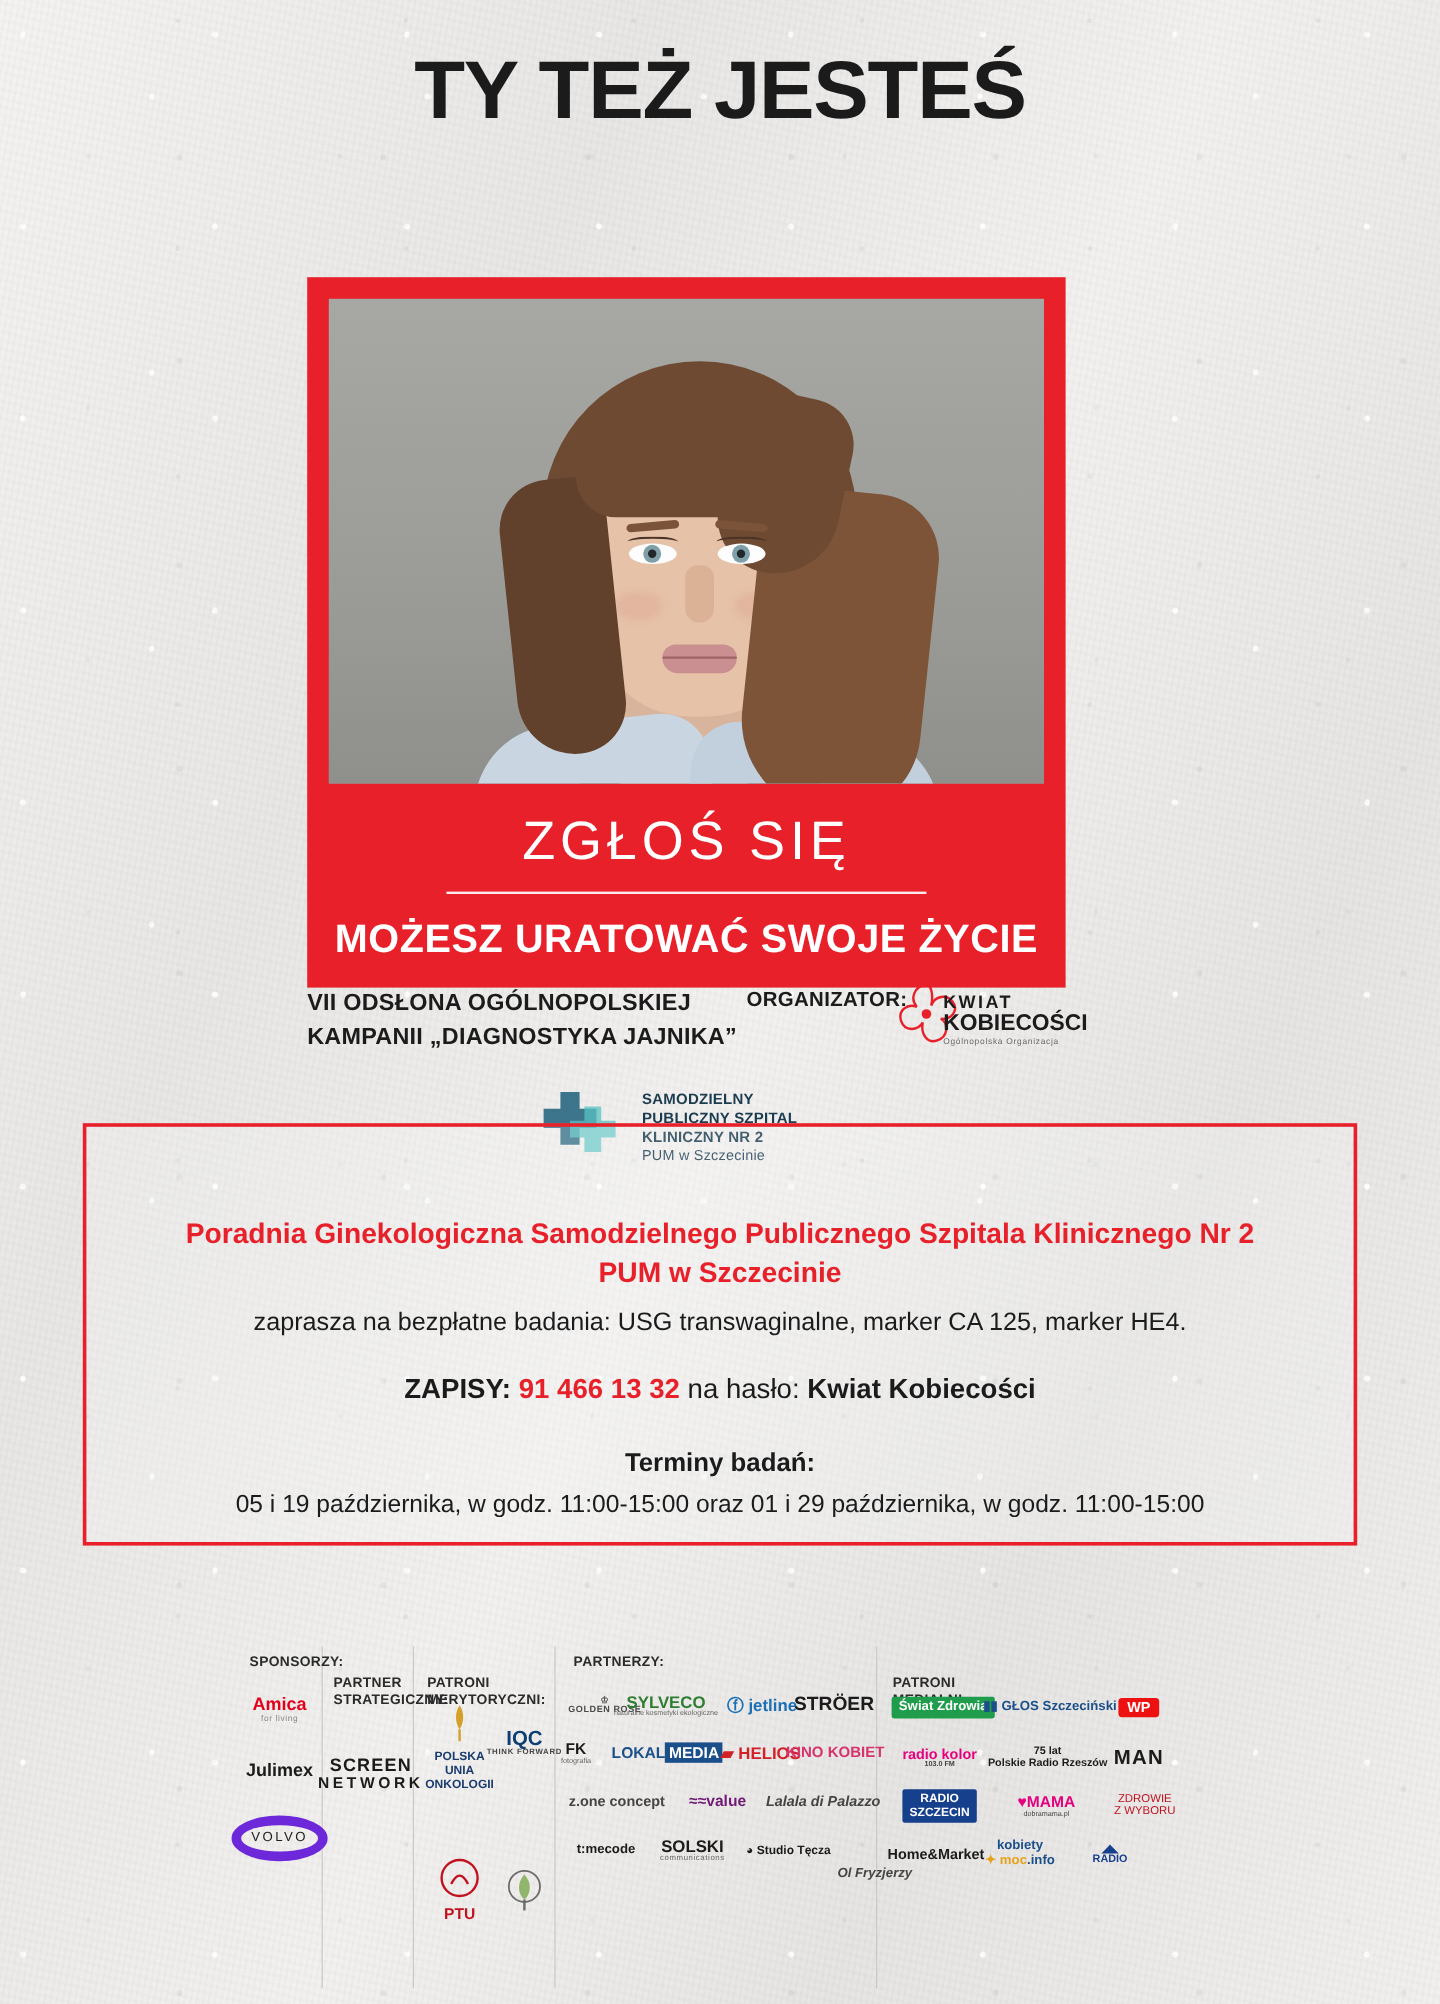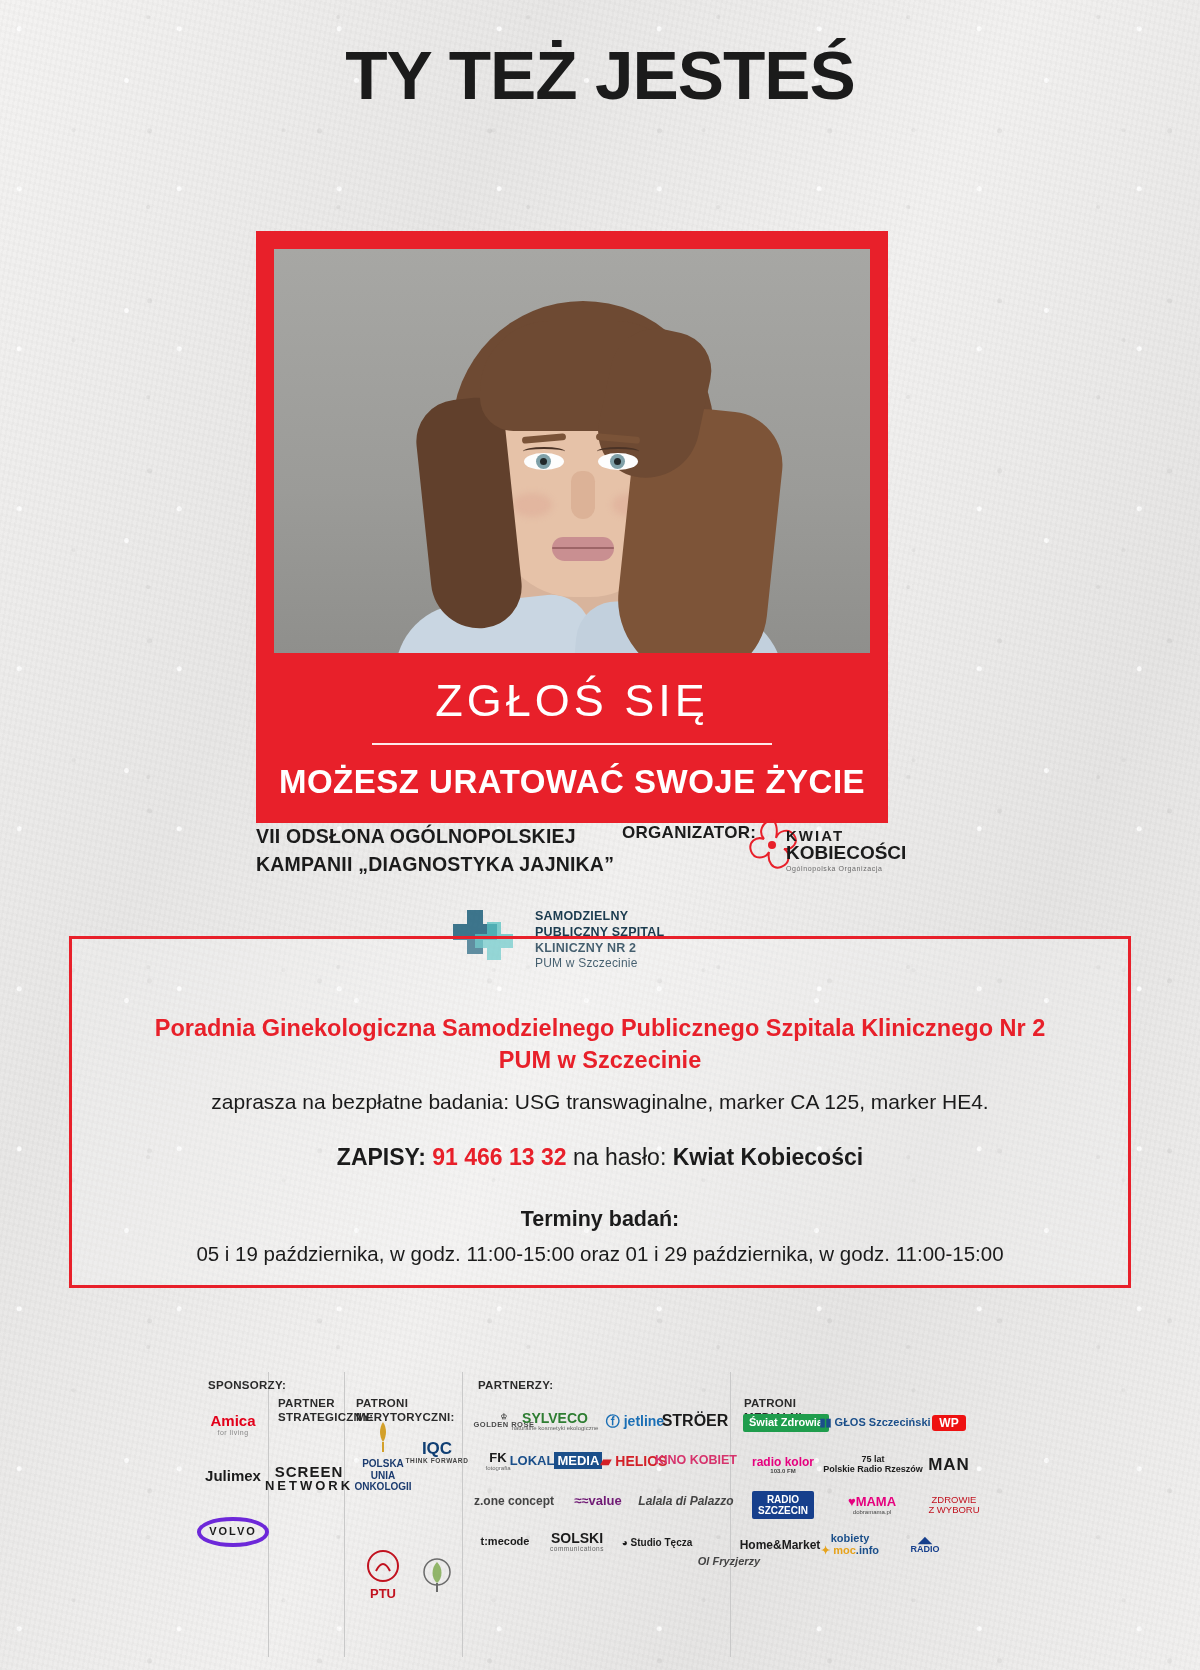--- a/index.html
+++ b/index.html
@@ -188,22 +188,22 @@
     display:flex; align-items:center; justify-content:center;
     font-size: 10px; color:#333; text-align:center; line-height:1.05;
   }
   .grp { position:absolute; }
   .lg { border-radius:2px; padding:2px 4px; white-space:nowrap; }
   .divline { position:absolute; width:1px; background:#c9c9c9; }
 
   .lg-amica{ color:#e2001a; font-weight:700; font-size:15px;}
   .lg-amica small{ display:block; color:#888; font-size:7px; font-weight:400; letter-spacing:0.5px;}
   .lg-julimex{ color:#1b1b1b; font-weight:700; font-size:15px; }
-  .lg-volvo{ color:#1b1b1b; font-weight:700; font-size:11px; letter-spacing:2px;
-             border:4px solid #6d28d9; border-radius:50%; padding:5px 8px;}
+  .lg-volvo{ color:#1b1b1b; font-weight:400; font-size:11px; letter-spacing:2px;
+             border:8px solid #6d28d9; border-radius:50%; padding:5px 8px;}
   .lg-screen{ color:#1b1b1b; font-weight:800; font-size:15px; line-height:1.0; letter-spacing:1px;}
   .lg-screen small{ display:block; font-size:13px; letter-spacing:3px; font-weight:700;}
   .lg-puo{ color:#1b3b6f; font-weight:700; font-size:10px; line-height:1.15;}
   .lg-iqc{ color:#0f3e73; font-weight:800; font-size:17px; }
   .lg-iqc small{ display:block; font-size:6.5px; font-weight:600; letter-spacing:0.6px; color:#444;}
   .lg-ptu{ color:#c1121f; font-weight:800; font-size:13px;}
   .lg-golden{ color:#4a4a4a; font-weight:600; font-size:7.5px; letter-spacing:0.5px;}
   .lg-sylveco{ color:#2e7d32; font-weight:700; font-size:14px;}
   .lg-sylveco small{ display:block; font-size:6px; color:#666; font-weight:400;}
   .lg-jetline{ color:#1b6fb5; font-weight:700; font-size:14px;}
@@ -403,21 +403,21 @@
     <div class="grp logo-cell" style="left:512px; top:44px; width:86px; height:34px;">
       <div class="lg lg-sylveco"><span>SYLVECO</span><small>naturalne kosmetyki ekologiczne</small></div>
     </div>
     <div class="grp logo-cell" style="left:598px; top:44px; width:74px; height:34px;">
       <div class="lg lg-jetline">ⓕ <span>jetline</span></div>
     </div>
     <div class="grp logo-cell" style="left:660px; top:44px; width:70px; height:34px;">
       <div class="lg lg-stroer">STRÖER</div>
     </div>
 
-    <div class="grp logo-cell" style="left:478px; top:86px; width:40px; height:30px;">
+    <div class="grp logo-cell" style="left:460px; top:86px; width:40px; height:30px;">
       <div class="lg lg-fk"><span>FK</span><small>fotografia</small></div>
     </div>
     <div class="grp logo-cell" style="left:508px; top:86px; width:96px; height:30px;">
       <div class="lg lg-lokal">LOKAL<b>MEDIA</b></div>
     </div>
     <div class="grp logo-cell" style="left:596px; top:86px; width:76px; height:30px;">
       <div class="lg lg-helios">▰ <span>HELIOS</span></div>
     </div>
     <div class="grp logo-cell" style="left:654px; top:86px; width:84px; height:30px;">
       <div class="lg lg-kinok">KINO KOBIET</div>

